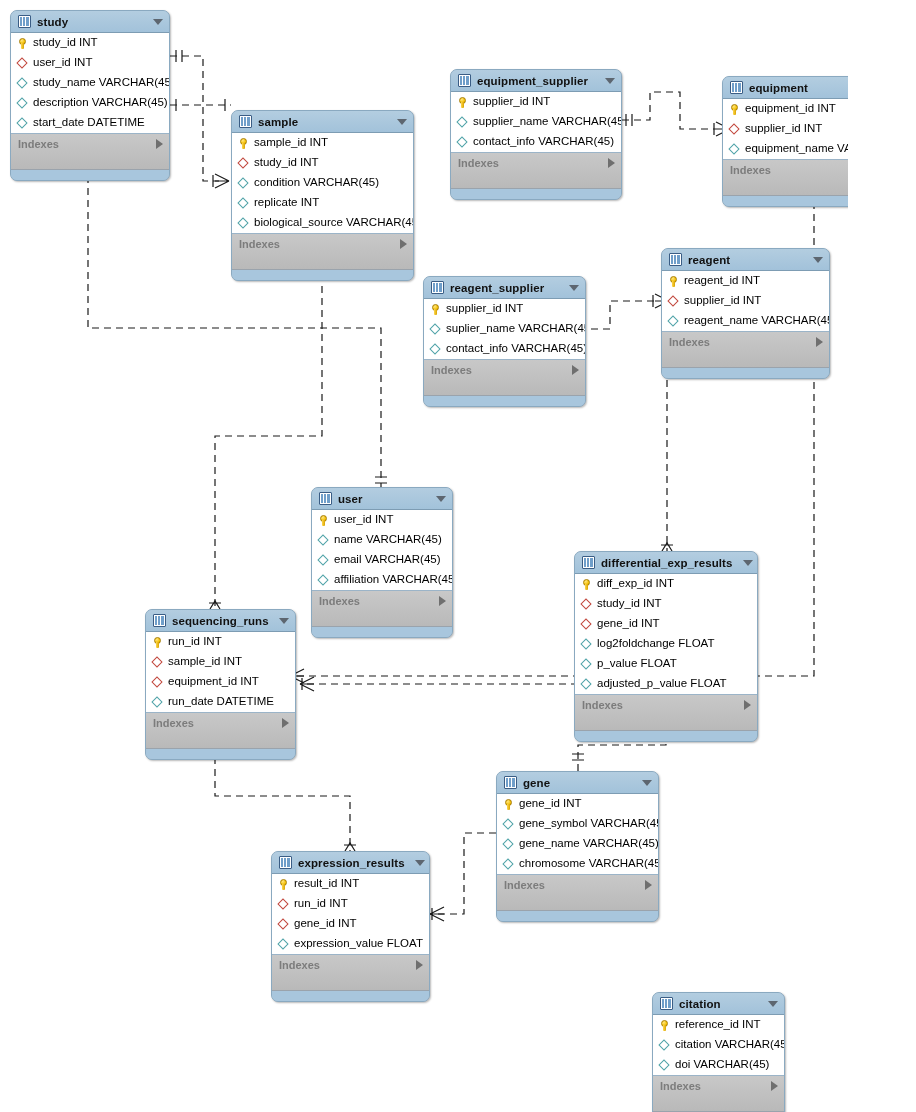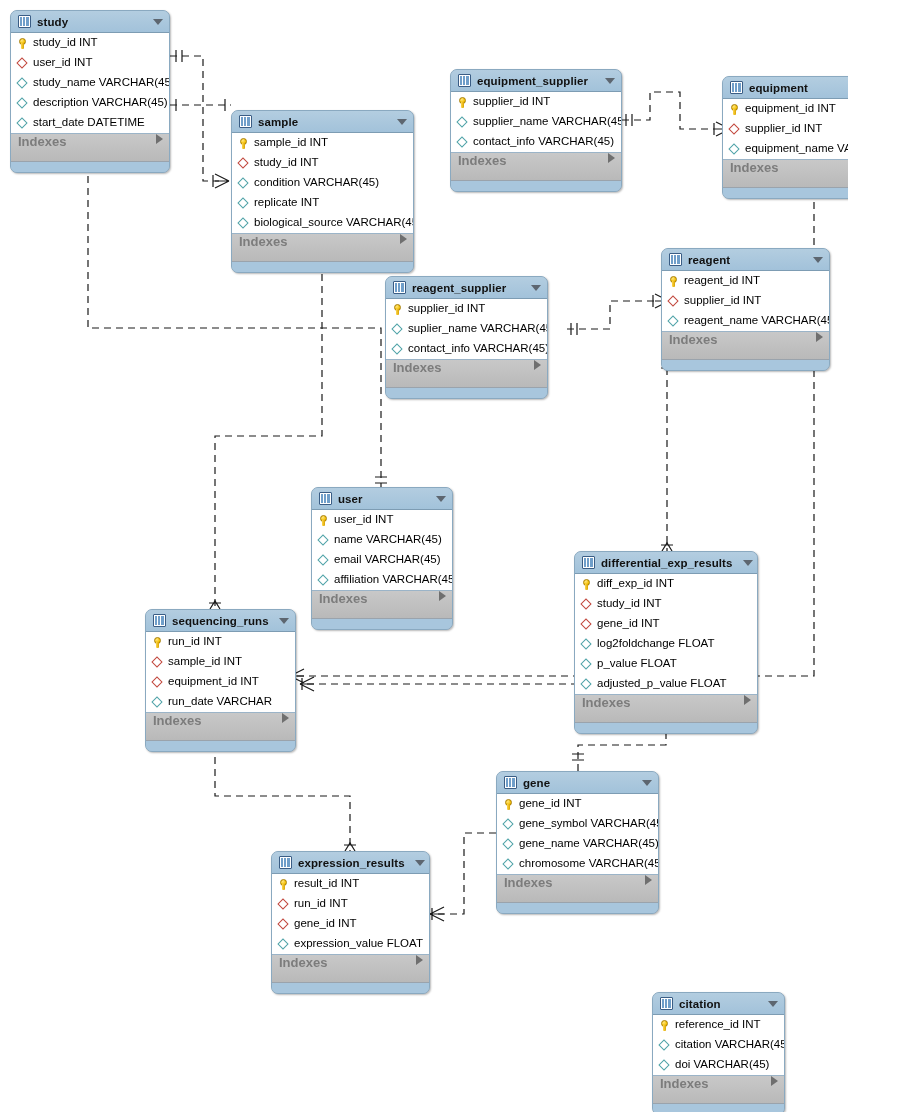--- a/index.html
+++ b/index.html
@@ -143,26 +143,26 @@
     left: 1px; top: 1px;
     width: 8px; height: 8px;
     box-sizing: border-box;
     border: 1.4px solid #4fa3a8;
     background: #ffffff;
     transform: rotate(45deg);
   }
   .tbl-indexes {
     height: 19px;
     display: flex;
-    align-items: flex-start;
+    align-items: center;
     justify-content: space-between;
-    padding: 0 6px 8px 7px;
+    padding: 0 6px 16px 7px;
     background: linear-gradient(to bottom, #c8c8c8 0%, #b9b9b9 100%);
     border-bottom: 1px solid #9aa3ac;
-    font-size: 13px;
+    font-size: 11px;
     font-weight: bold;
     color: #7c7c7c;
   }
   .idx-caret {
     width: 0; height: 0;
     border-top: 5px solid transparent;
     border-bottom: 5px solid transparent;
     border-left: 7px solid #6f6f6f;
   }
   .tbl-foot {
@@ -384,21 +384,21 @@
           <span class="ic plain"></span>
           <span class="col-text">reagent_name VARCHAR(45)</span>
         </div>
       </div>
       <div class="tbl-indexes">
         <span>Indexes</span>
         <span class="idx-caret"></span>
       </div>
       <div class="tbl-foot"></div>
     </div>
-    <div class="table-box" style="left: 385px; top: 276px; width: 163px;">
+    <div class="table-box" style="left: 423px; top: 276px; width: 163px;">
       <div class="tbl-header">
         <span class="tbl-icon"></span>
         <span class="tbl-title">reagent_supplier</span>
         <span class="caret"></span>
       </div>
       <div class="tbl-cols">
         <div class="col-row">
           <span class="ic pk"></span>
           <span class="col-text">supplier_id INT</span>
         </div>
@@ -499,21 +499,21 @@
         <div class="col-row">
           <span class="ic fk"></span>
           <span class="col-text">sample_id INT</span>
         </div>
         <div class="col-row">
           <span class="ic fk"></span>
           <span class="col-text">equipment_id INT</span>
         </div>
         <div class="col-row">
           <span class="ic plain"></span>
-          <span class="col-text">run_date VARCHAR</span>
+          <span class="col-text">run_date DATETIME</span>
         </div>
       </div>
       <div class="tbl-indexes">
         <span>Indexes</span>
         <span class="idx-caret"></span>
       </div>
       <div class="tbl-foot"></div>
     </div>
     <div class="table-box" style="left: 496px; top: 771px; width: 163px;">
       <div class="tbl-header">

